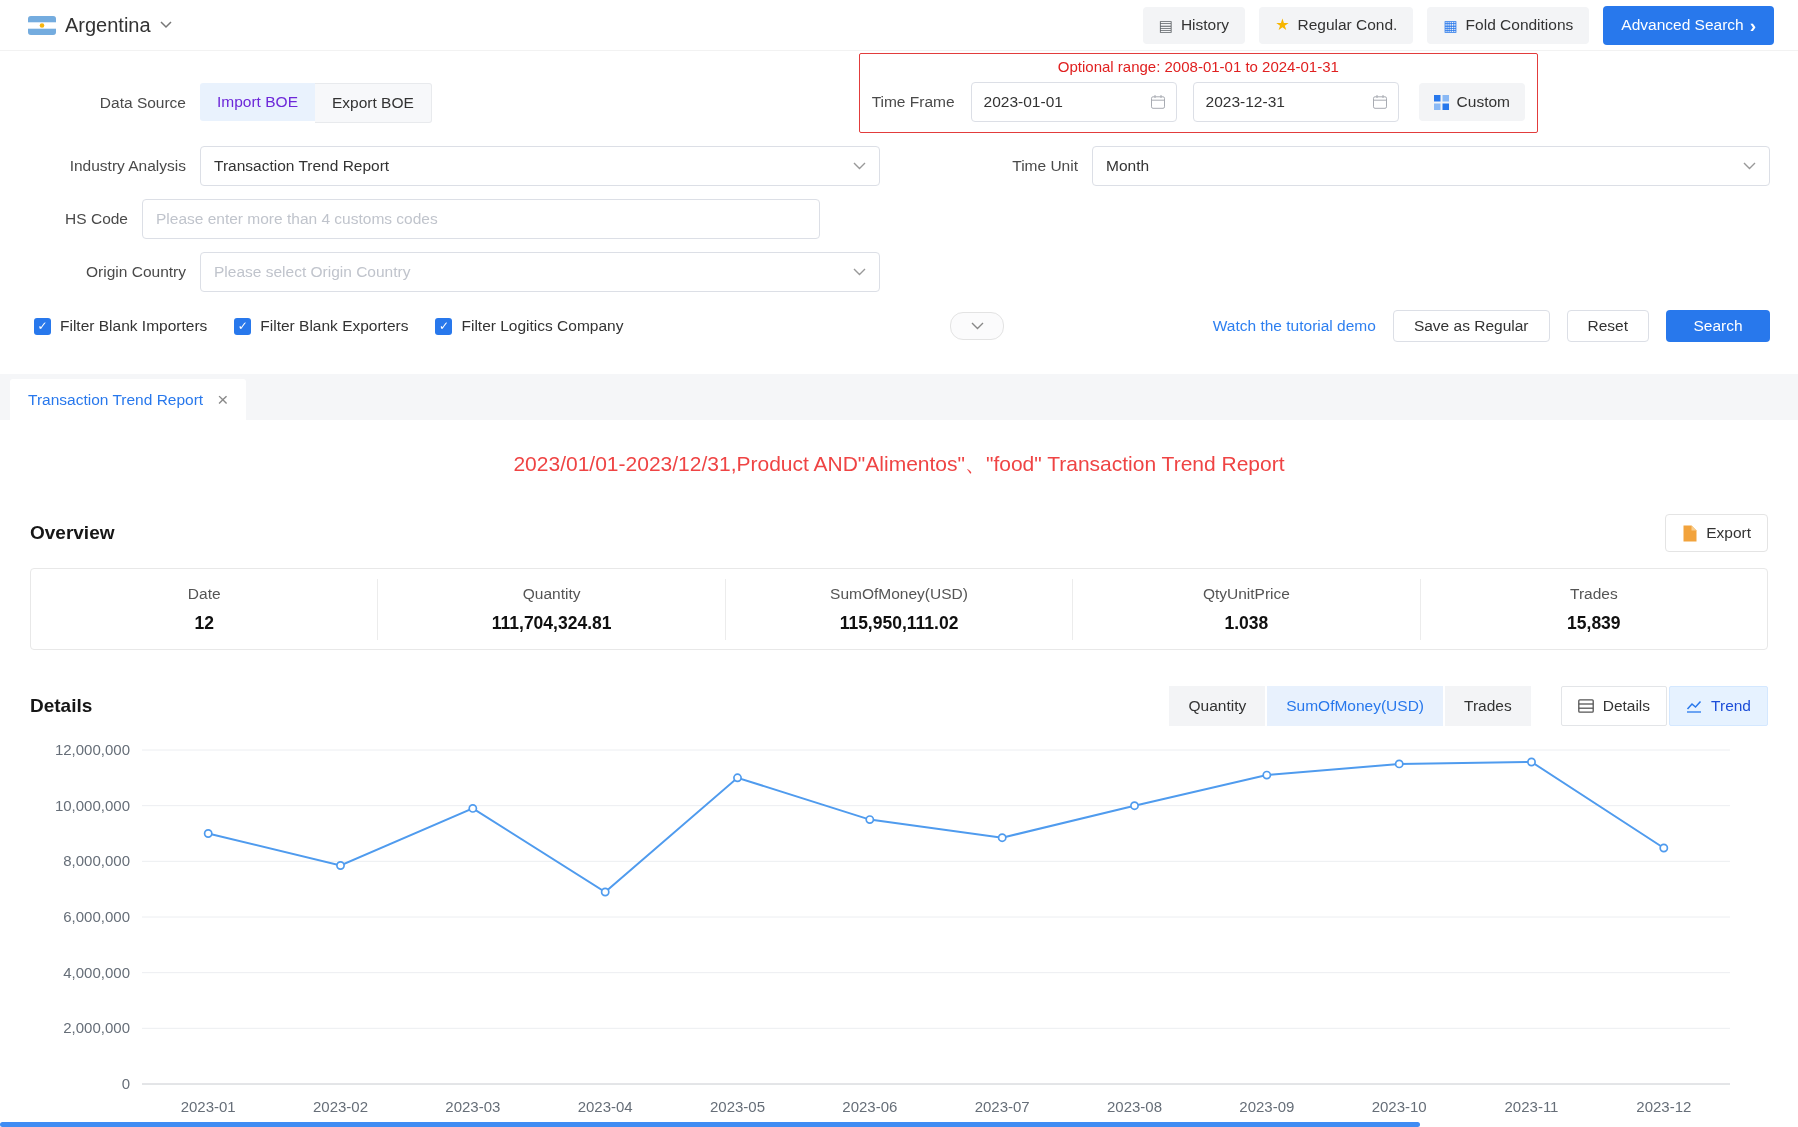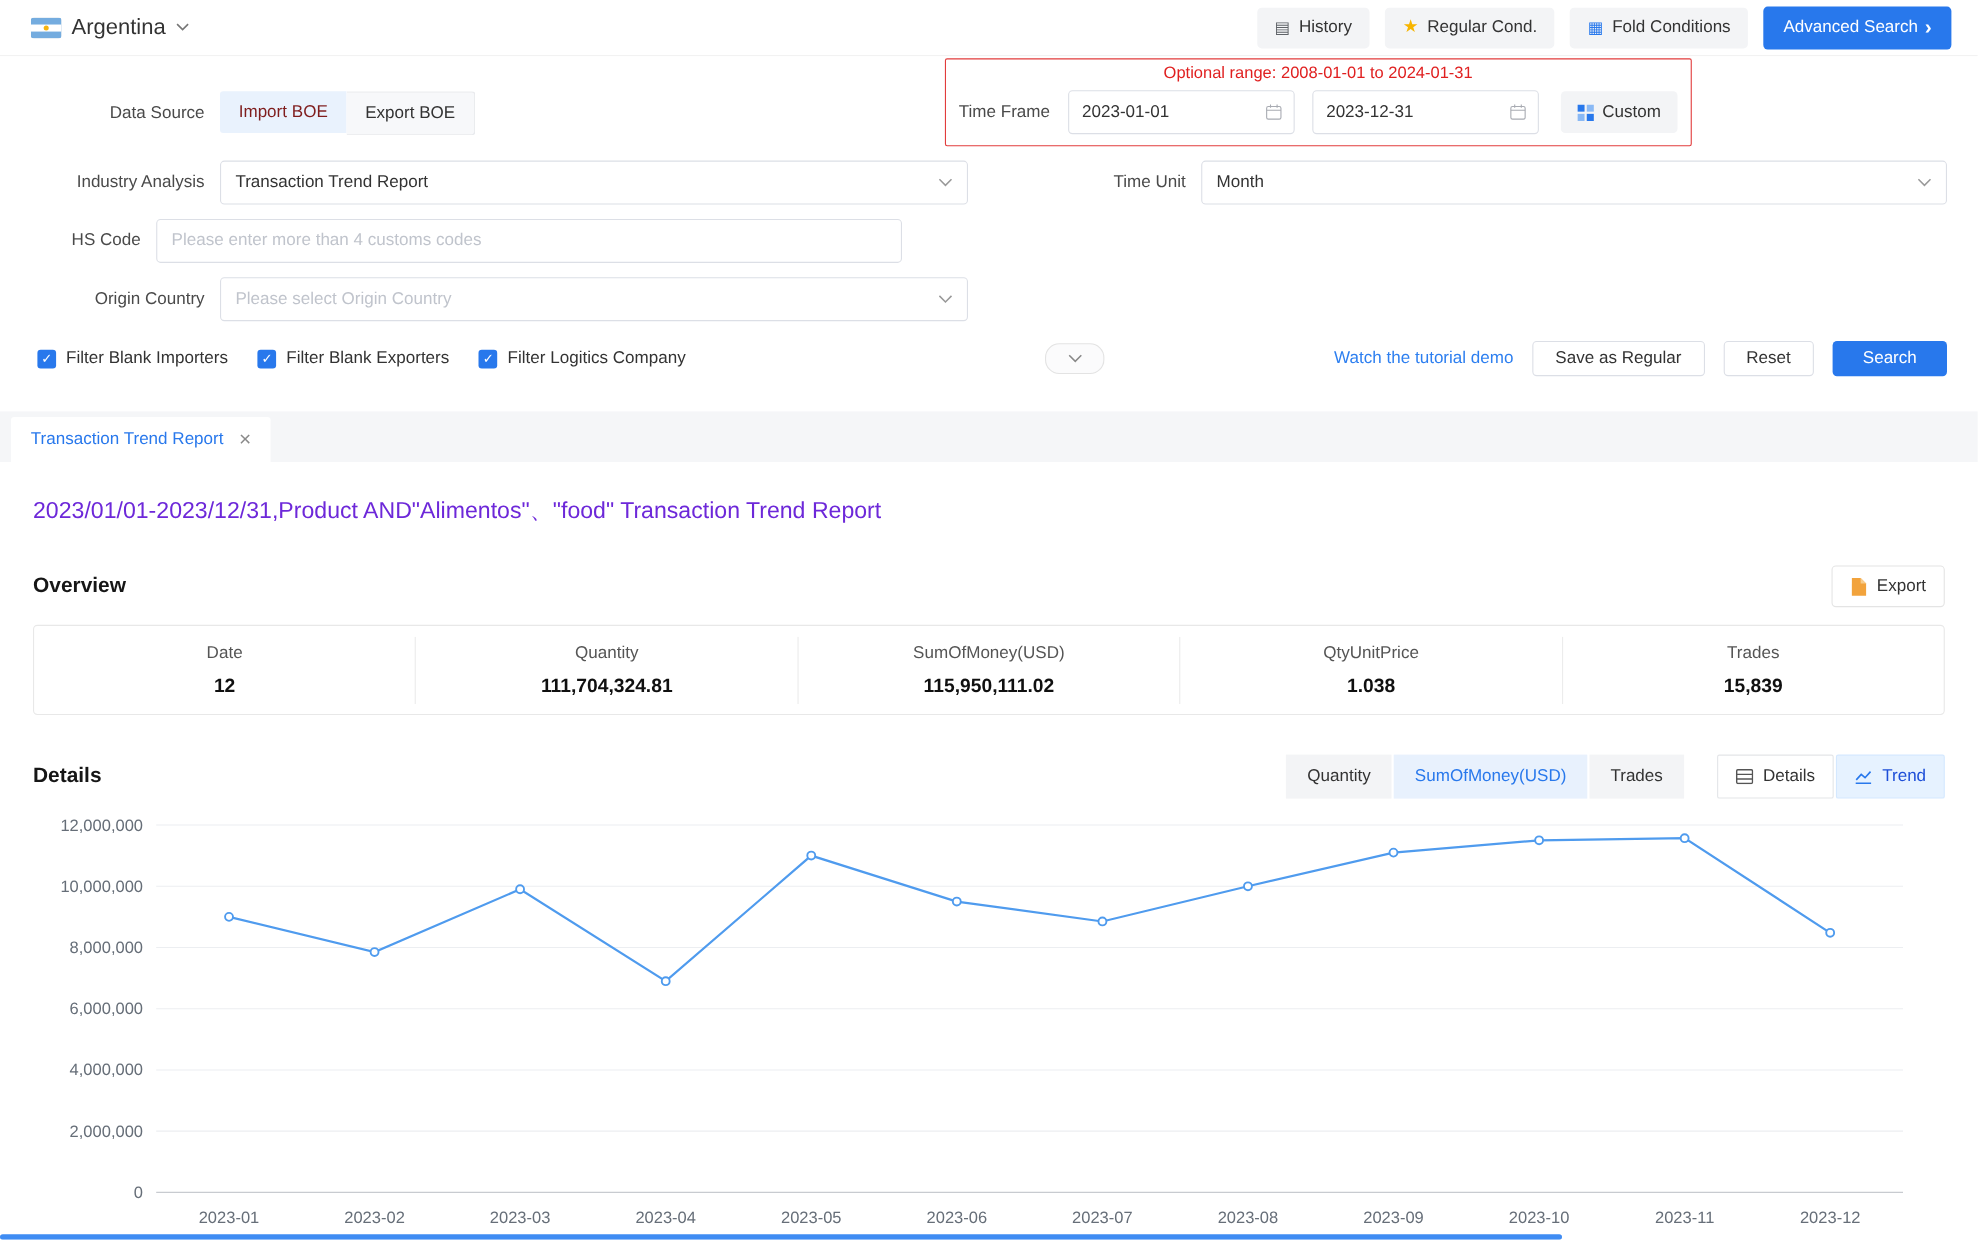--- a/index.html
+++ b/index.html
@@ -29,21 +29,21 @@
   .pair { display:flex; align-items:center; }
   .lbl { text-align:right; margin-right:14px; color:#4a4a4a; font-size:15.5px; flex-shrink:0; }
   .lbl-l { width:158px; }
   .lbl-r { width:100px; }
   .field-l { width:680px; }
   .field-r { width:678px; }
   .row { display:flex; align-items:center; justify-content:space-between; margin-top:13px; }
 
   .ds-seg { display:flex; }
   .ds-opt { height:38px; padding:0 17px; display:flex; align-items:center; font-size:15.5px; }
-  .ds-import { background:#e9f2fd; color:#7f1d1d; border-radius:3px 0 0 3px; }
+  .ds-import { background:#e9f2fd; color:#6d28d9; border-radius:3px 0 0 3px; }
   .ds-export { background:#f7f8fa; color:#333; border:1px solid #e8eaed; border-left:none; border-radius:0 3px 3px 0; }
 
   .red-box { border:1px solid #e23c3c; border-radius:2px; padding:4px 12px 10px 12px; margin-right:232px; }
   .opt-range { color:#e02020; text-align:center; font-size:15px; margin-bottom:7px; }
   .tf-row { display:flex; align-items:center; }
   .tf-row .lbl { width:auto; margin-right:16px; }
   .date-input { width:182px; height:38px; border:1px solid #dcdfe6; border-radius:4px; background:#fff;
                 display:flex; align-items:center; justify-content:space-between; padding:0 10px 0 12px;
                 font-size:15.5px; color:#333; margin-right:16px; cursor:pointer; }
   .btn-custom { height:38px; display:inline-flex; align-items:center; gap:8px; background:#f3f4f6;
@@ -74,21 +74,21 @@
   .btn-search { background:#2878ec; color:#fff; border:none; width:104px; }
 
   
   .tabbar { margin-top:14px; background:#f5f6f8; height:46px; display:flex; align-items:flex-end; padding-left:10px; }
   .tab { background:#fff; height:41px; display:flex; align-items:center; gap:14px; padding:0 18px;
          color:#2878ec; font-size:15.5px; border-radius:3px 3px 0 0; cursor:pointer; }
   .tab-close { color:#8a8a8a; font-size:19px; line-height:1; cursor:pointer; }
 
   
   .content { padding:0 30px; }
-  .report-title { text-align:left; margin-top:30px; font-size:21px; color:#6d28d9; font-weight:500; }
+  .report-title { text-align:center; margin-top:30px; font-size:21px; color:#ef4444; font-weight:500; }
   .section-head { display:flex; justify-content:space-between; align-items:center; margin-top:36px; }
   .h2 { font-size:19px; font-weight:bold; color:#161616; }
   .btn-export { height:38px; display:inline-flex; align-items:center; gap:9px; background:#fff;
                 border:1px solid #e4e4e4; border-radius:4px; padding:0 16px; font-size:15.5px; color:#333; }
 
   .stats { margin-top:16px; border:1px solid #e8e8e8; border-radius:4px; display:flex; align-items:center; height:80px; }
   .stat { flex:1; text-align:center; padding:6px 0; }
   .stat + .stat { border-left:1px solid #ececec; }
   .s-label { color:#555; font-size:15.5px; }
   .s-value { margin-top:10px; font-weight:bold; font-size:17.5px; color:#101010; }

